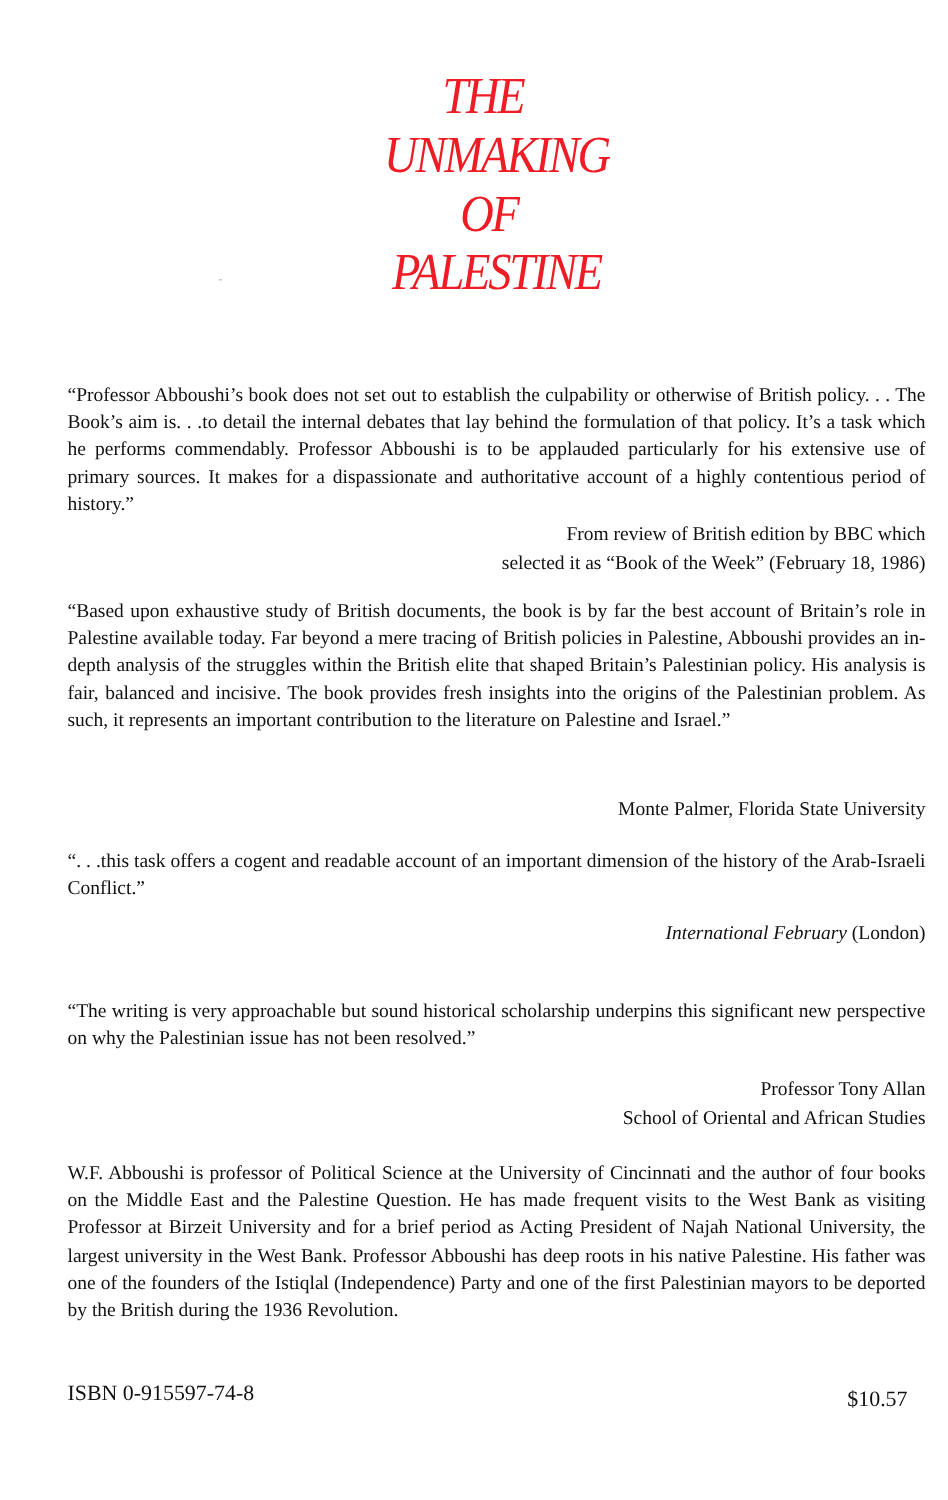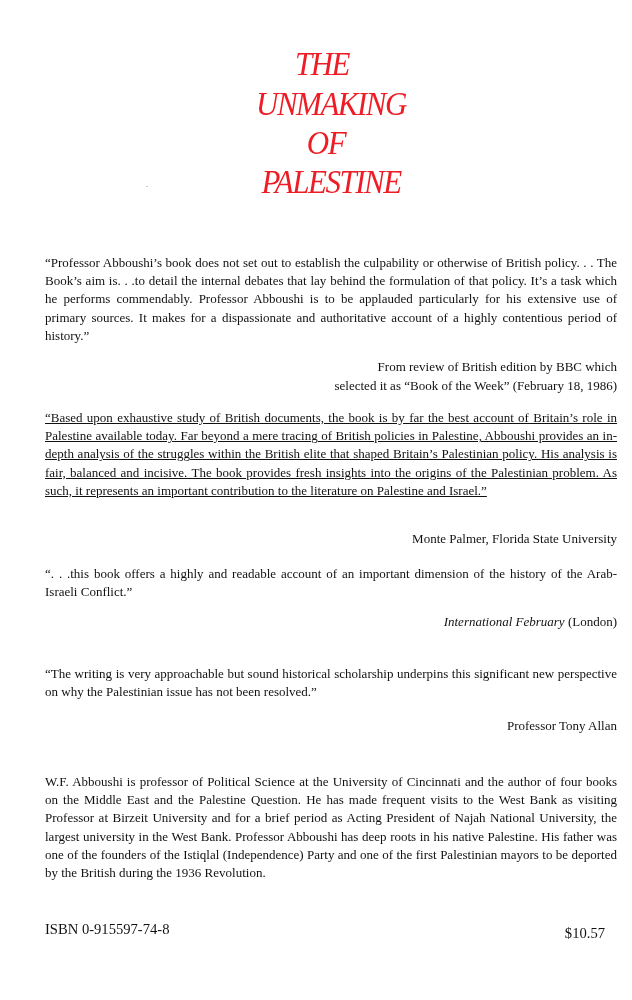--- a/index.html
+++ b/index.html
@@ -51,22 +51,22 @@
     }
     .attribution {
       text-align: right;
       line-height: 19px;
       padding-right: 12px;
     }
     .attribution div { display: block; }
     .italic { font-style: italic; }
 
     #q1 { top: 254px; }
-    #a1 { top: 357px; }
-    #q2 { top: 409px; text-decoration: underline; }
+    #a1 { top: 346px; }
+    #q2 { top: 398px; }
     #a2 { top: 529px; }
     #q3 { top: 565px; }
     #a3 { top: 612px; }
     #q4 { top: 665px; }
     #a4 { top: 716px; }
     #bio { top: 773px; }
 
     .footer {
       position: absolute;
       top: 921px;
@@ -104,28 +104,29 @@
 <div id="a1" class="content attribution">
   <div>From review of British edition by BBC which</div>
   <div>selected it as “Book of the Week” (February 18, 1986)</div>
 </div>
 
 <div id="q2" class="content quote">“Based upon exhaustive study of British documents, the book is by far the best account of Britain’s role in Palestine available today.  Far beyond a mere tracing of British policies in Palestine, Abboushi provides an in-depth analysis of the struggles within the British elite that shaped Britain’s Palestinian policy.  His analysis is fair, balanced and incisive.  The book provides fresh insights into the origins of the Palestinian problem.  As such, it represents an important contribution to the literature on Palestine and Israel.”</div>
 <div id="a2" class="content attribution">
   <div>Monte Palmer, Florida State University</div>
 </div>
 
-<div id="q3" class="content quote">“. . .this book offers a highly and readable account of an important dimension of the history of the Arab-Israeli Conflict.”</div>
+<div id="q3" class="content quote">“. . .this task offers a cogent and readable account of an important dimension of the history of the Arab-Israeli Conflict.”</div>
 <div id="a3" class="content attribution">
   <div><span class="italic">International February</span><span> (London)</span></div>
 </div>
 
 <div id="q4" class="content quote">“The writing is very approachable but sound historical scholarship underpins this significant new perspective on why the Palestinian issue has not been resolved.”</div>
 <div id="a4" class="content attribution">
   <div>Professor Tony Allan</div>
+  <div>School of Oriental and African Studies</div>
 </div>
 
 <div id="bio" class="content quote">W.F. Abboushi is professor of Political Science at the University of Cincinnati and the author of four books on the Middle East and the Palestine Question.  He has made frequent visits to the West Bank as visiting Professor at Birzeit University and for a brief period as Acting President of Najah National University, the largest university in the West Bank.  Professor Abboushi has deep roots in his native Palestine.  His father was one of the founders of the Istiqlal (Independence) Party and one of the first Palestinian mayors to be deported by the British during the 1936 Revolution.</div>
 
 <div class="footer">
   <span>ISBN 0-915597-74-8</span>
   <span class="price">$10.57</span>
 </div>
 
 </body></html>

